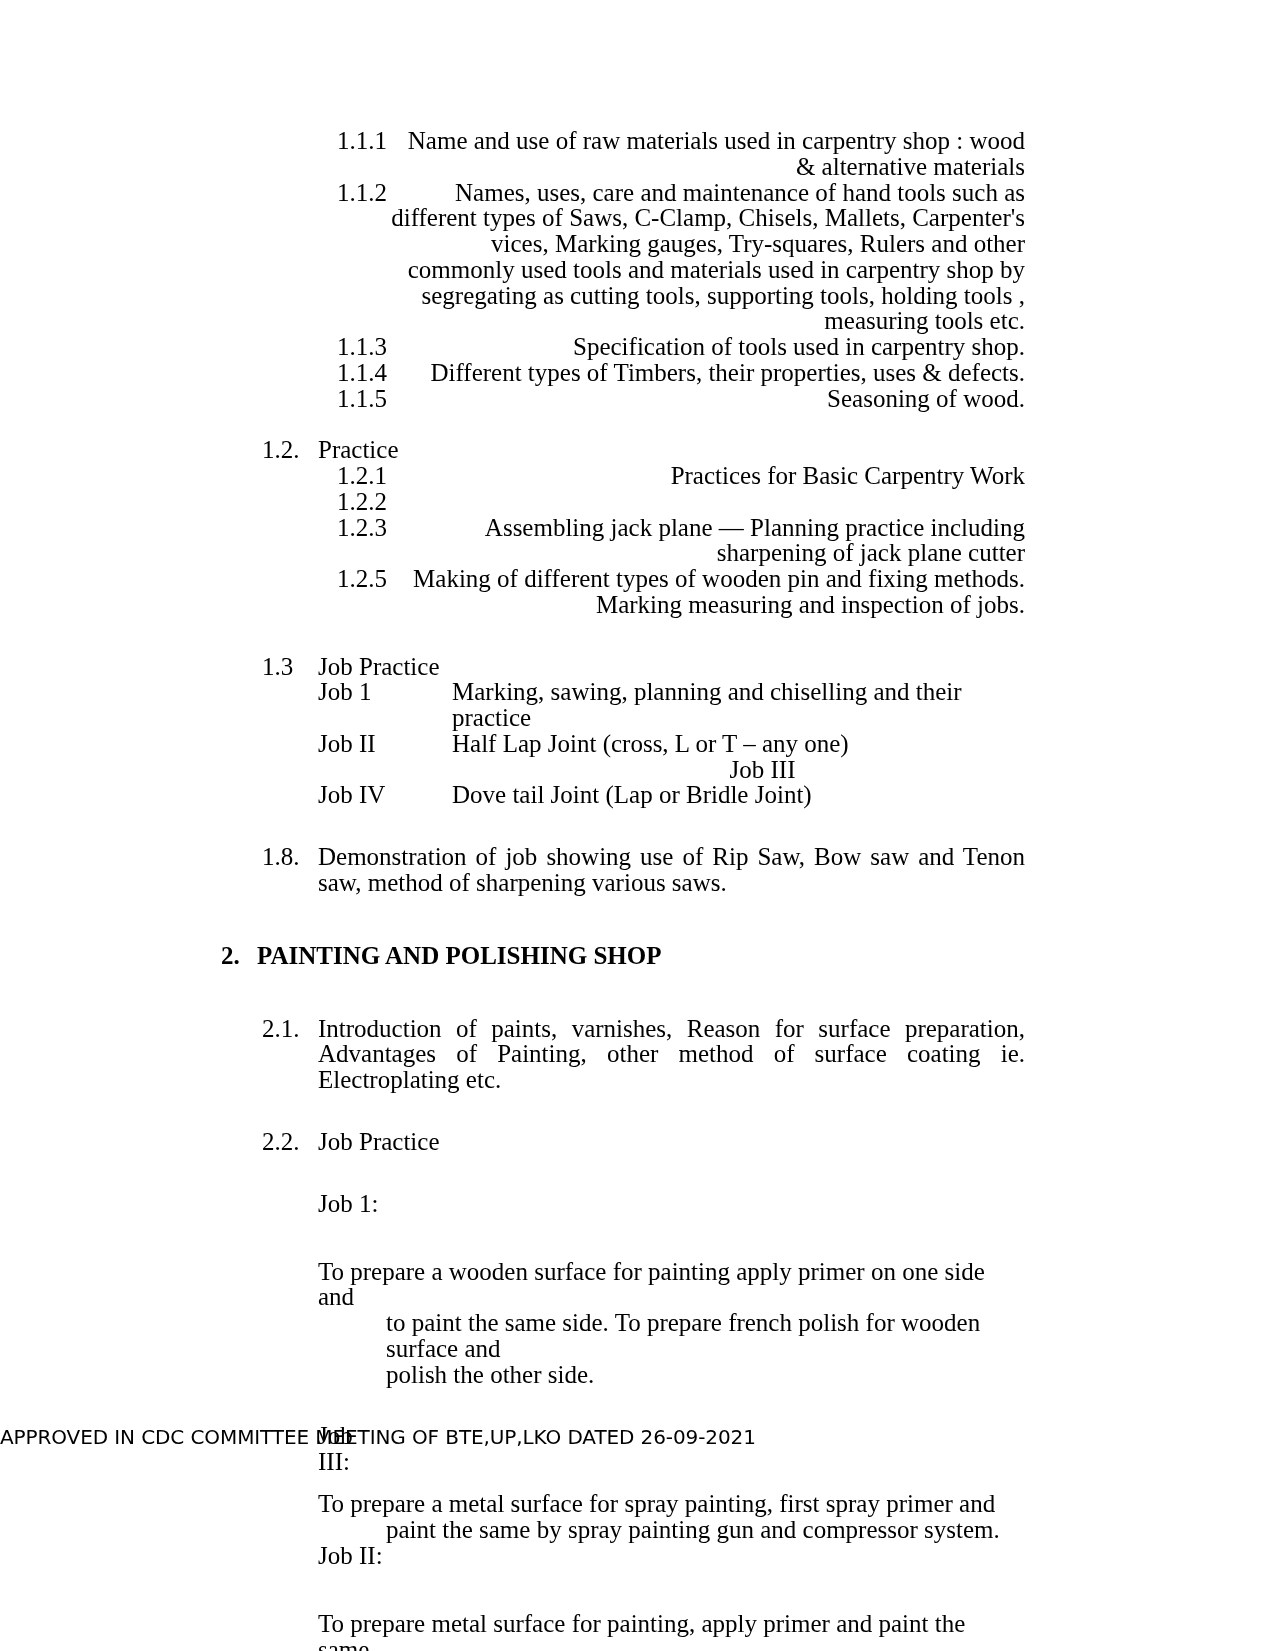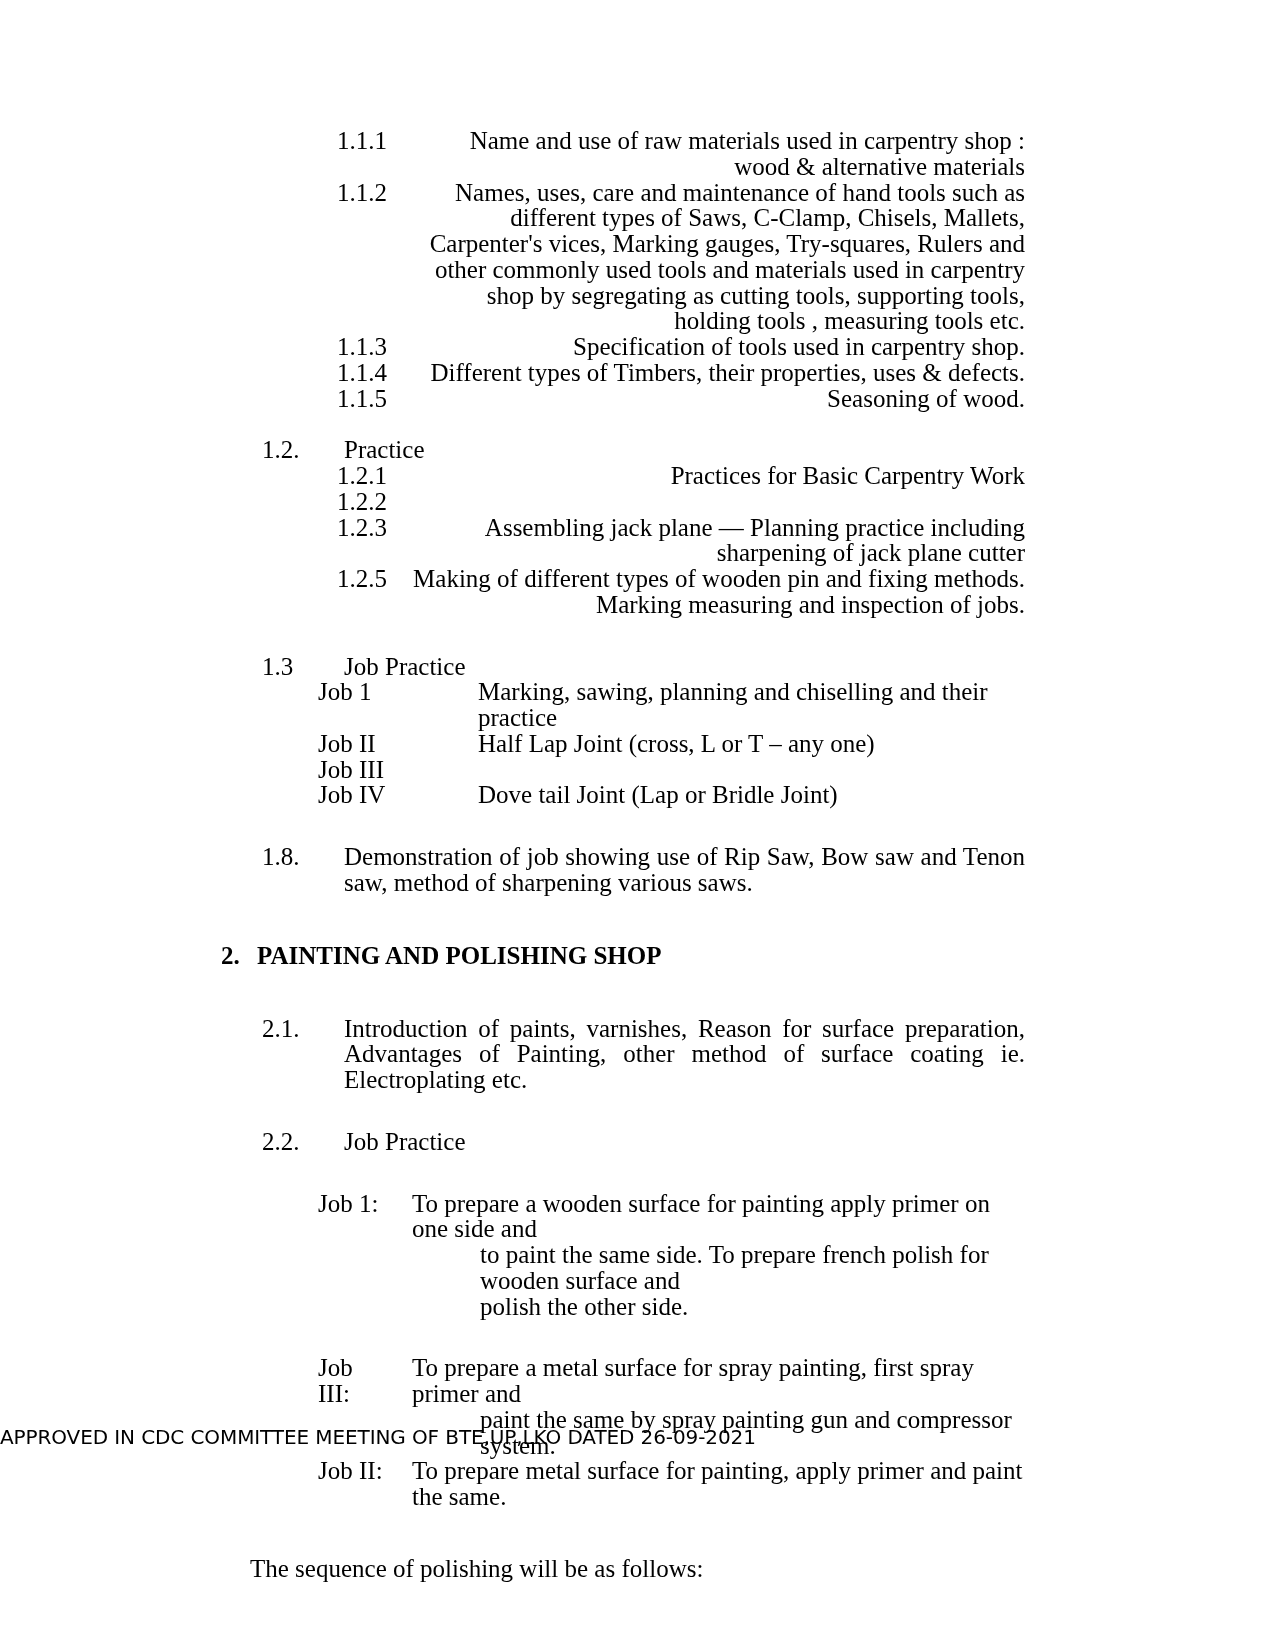--- a/index.html
+++ b/index.html
@@ -21,21 +21,20 @@
     position: absolute;
     left: 0;
     top: 0;
     width: 1275px;
   }
 
   
   .body-text {
     font-size: 25px;
     line-height: 1.03;
-    gap: 26px;
   }
 
   
   .row {
     display: flex;
     align-items: flex-start;
   }
 
   
   .lvl3 {
@@ -60,33 +59,35 @@
     flex: 0 0 56px;
   }
   .lvl2 .txt {
     flex: 1 1 auto;
     padding-right: 250px;
   }
 
   
   .jobrow {
     padding-left: 318px;
+    justify-content: center;
   }
   .jobrow .num {
     width: 134px;
     flex: 0 0 134px;
   }
   .jobrow .txt {
     flex: 1 1 auto;
     padding-right: 250px;
   }
 
   
   .jobrow2 {
     padding-left: 318px;
+    flex-direction: column;
   }
   .jobrow2 .num {
     width: 68px;
     flex: 0 0 68px;
   }
   .jobrow2 .txt {
     flex: 1 1 auto;
     padding-right: 250px;
   }
 

